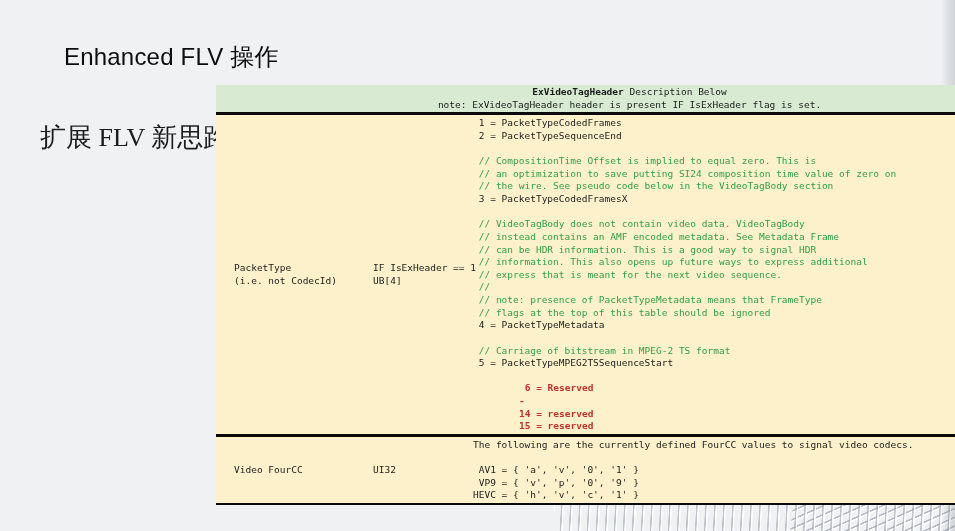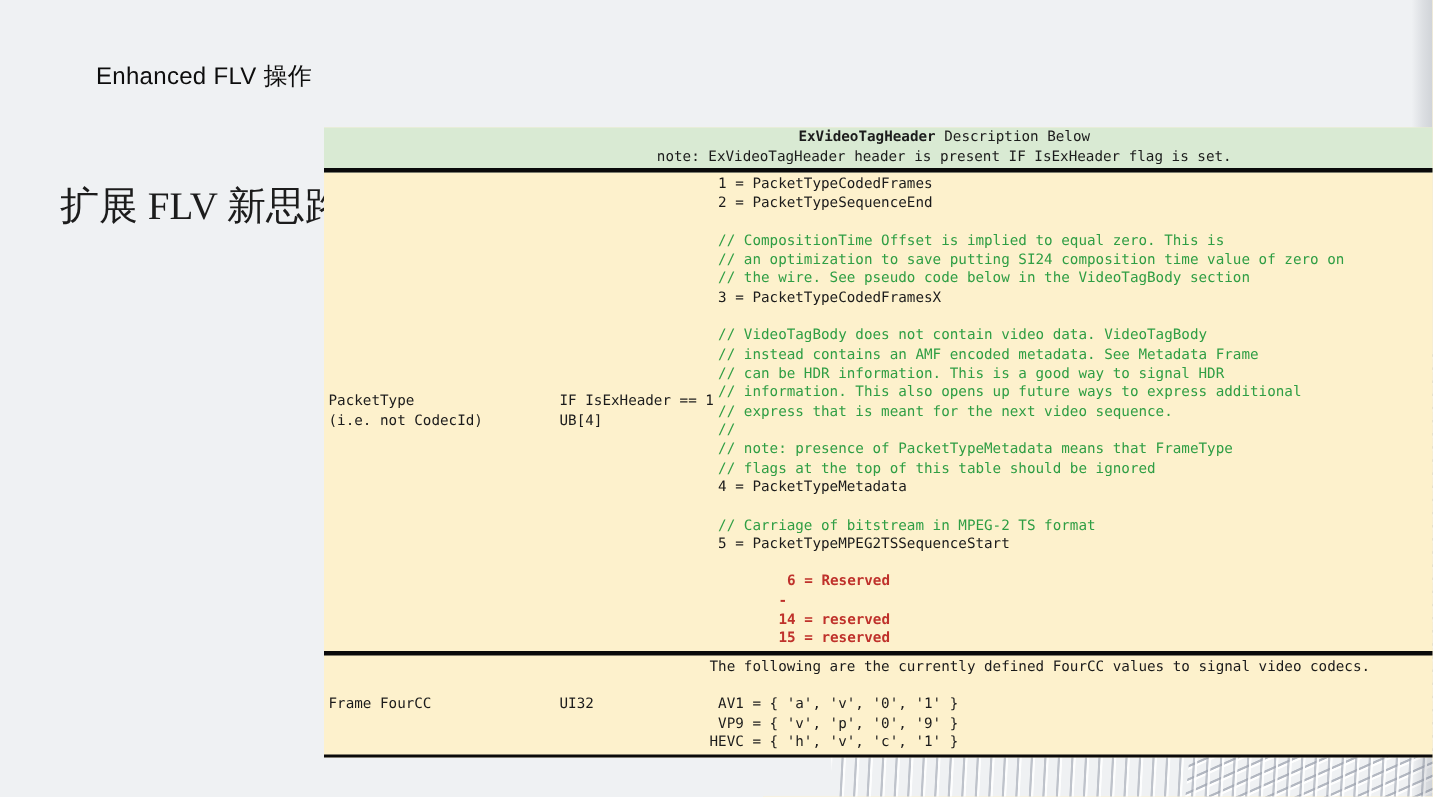--- a/index.html
+++ b/index.html
@@ -26,21 +26,21 @@
       rgba(255,255,255,0) 0 3px, rgba(158,164,176,.6) 3.5px 4.5px,
       rgba(255,255,255,.9) 5px 6px, rgba(255,255,255,0) 6.5px 9px);
     transform:rotate(-4deg);
   }
   .edge-band{
     position:absolute;right:0;top:0;width:14px;height:100%;z-index:0;
     background:linear-gradient(to right, rgba(120,126,138,0), rgba(120,126,138,.16) 55%, rgba(120,126,138,.26));
   }
   .slide-title{
     position:absolute;left:64px;top:41px;z-index:1;
-    font-size:16px;color:#0d0d0d;letter-spacing:.2px;
+    font-size:24px;color:#0d0d0d;letter-spacing:.2px;
   }
   .side-label{
     position:absolute;left:40px;top:120px;z-index:1;
     font-family:"Liberation Serif","DejaVu Serif",serif;
     font-size:26px;color:#1c1c1c;
   }
   .spec-table{
     position:absolute;left:216px;top:85px;width:827px;z-index:1;
     background:var(--body-bg);color:var(--ink);
     font-family:"DejaVu Sans Mono","Liberation Mono",monospace;
@@ -48,21 +48,21 @@
   }
   .thead{
     background:var(--header-bg);text-align:center;padding:1px 0;
     border-bottom:3px solid var(--border);
   }
   .thead .bold{font-weight:bold;}
   .trow{display:grid;grid-template-columns:157px 100px 1fr;}
   .trow.r1{border-bottom:3px solid var(--border);}
   .trow.r2{border-bottom:2px solid var(--border);}
   .cell-field,.cell-type{display:flex;align-items:center;white-space:pre;}
-  .cell-field{padding-left:3px;}
+  .cell-field{padding-left:18px;}
   .cell-code{padding:2px 0 1px;overflow:hidden;}
   .ln{white-space:pre;}
   .ln-g{color:var(--green);}
   .ln-r{color:var(--red);font-weight:bold;margin-left:46px;}
 </style>
 </head>
 <body>
 
 <div class="swoosh-steep"></div>
 <div class="swoosh-fan"></div>
@@ -105,21 +105,21 @@
         <div class="ln ln-k"> 5 = PacketTypeMPEG2TSSequenceStart</div>
         <div class="ln ln-k"> </div>
         <div class="ln ln-r"> 6 = Reserved</div>
         <div class="ln ln-r">-</div>
         <div class="ln ln-r">14 = reserved</div>
         <div class="ln ln-r">15 = reserved</div>
       </div>
   </div>
 
   <div class="trow r2">
-    <div class="cell-field">Frame FourCC</div>
+    <div class="cell-field">Video FourCC</div>
     <div class="cell-type">UI32</div>
     <div class="cell-code">
         <div class="ln ln-k">The following are the currently defined FourCC values to signal video codecs.</div>
         <div class="ln ln-k"> </div>
         <div class="ln ln-k"> AV1 = { 'a', 'v', '0', '1' }</div>
         <div class="ln ln-k"> VP9 = { 'v', 'p', '0', '9' }</div>
         <div class="ln ln-k">HEVC = { 'h', 'v', 'c', '1' }</div>
       </div>
   </div>
 </div>

